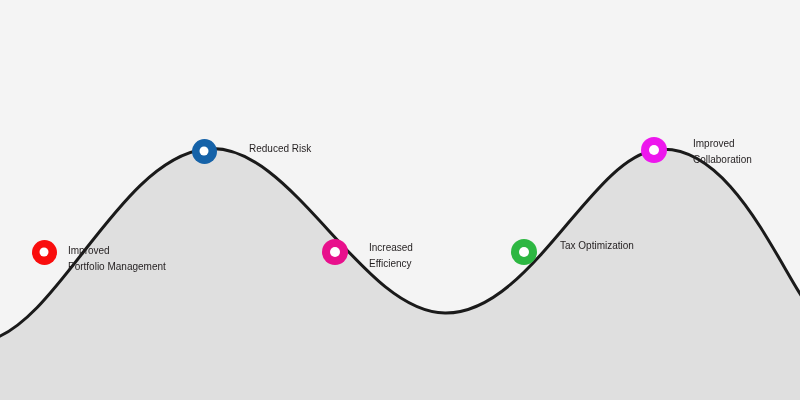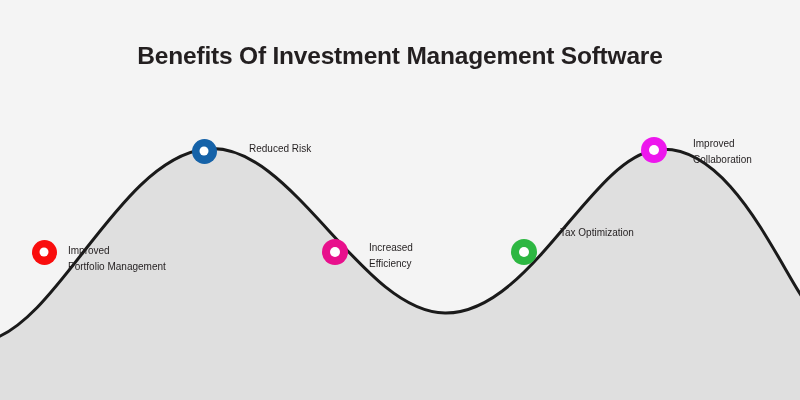--- a/index.html
+++ b/index.html
@@ -65,41 +65,40 @@
 </head>
 <body>
 
 <div id="infographic">
 
   <svg id="wave-svg" viewBox="0 0 800 400" preserveAspectRatio="none" aria-hidden="true">
     <path id="wave-area" fill="#dfdfdf" stroke="none" d="M -10,340 C 60,320 120,160 205,149 C 290,138 360,312 445,313 C 530,314 590,160 655,150 C 730,139 780,270 812,312 L 812,410 L -10,410 Z"></path>
     <path id="wave-line" fill="none" stroke="#1a1a1a" stroke-width="3" stroke-linecap="round" stroke-linejoin="round" d="M -10,340 C 60,320 120,160 205,149 C 290,138 360,312 445,313 C 530,314 590,160 655,150 C 730,139 780,270 812,312"></path>
   </svg>
 
-  <div id="page-title">Benefits Of Investment Management Software</div>
 
   <div id="nodes-layer">
       <div class="marker" style="width: 25px; height: 25px; left: 31.5px; top: 239.5px; background: rgb(249, 13, 13);">
         <div class="marker-inner" style="width: 9px; height: 9px;"></div>
       </div>
       <div class="node-label" style="left: 68px; top: 243px;">Improved
 Portfolio Management</div>
       <div class="marker" style="width: 25px; height: 25px; left: 191.5px; top: 138.5px; background: rgb(21, 98, 168);">
         <div class="marker-inner" style="width: 9px; height: 9px;"></div>
       </div>
       <div class="node-label" style="left: 249px; top: 141px;">Reduced Risk</div>
       <div class="marker" style="width: 26px; height: 26px; left: 322px; top: 239px; background: rgb(232, 16, 140);">
         <div class="marker-inner" style="width: 10px; height: 10px;"></div>
       </div>
       <div class="node-label" style="left: 369px; top: 240px;">Increased
 Efficiency</div>
       <div class="marker" style="width: 26px; height: 26px; left: 511px; top: 239px; background: rgb(45, 183, 66);">
         <div class="marker-inner" style="width: 10px; height: 10px;"></div>
       </div>
-      <div class="node-label" style="left: 560px; top: 225px;">Tax Optimization</div>
+      <div class="node-label" style="left: 560px; top: 238px;">Tax Optimization</div>
       <div class="marker" style="width: 26px; height: 26px; left: 641px; top: 137px; background: rgb(237, 23, 237);">
         <div class="marker-inner" style="width: 10px; height: 10px;"></div>
       </div>
       <div class="node-label" style="left: 693px; top: 136px;">Improved
 Collaboration</div>
     </div>
 
 </div>
 
 </body></html>

